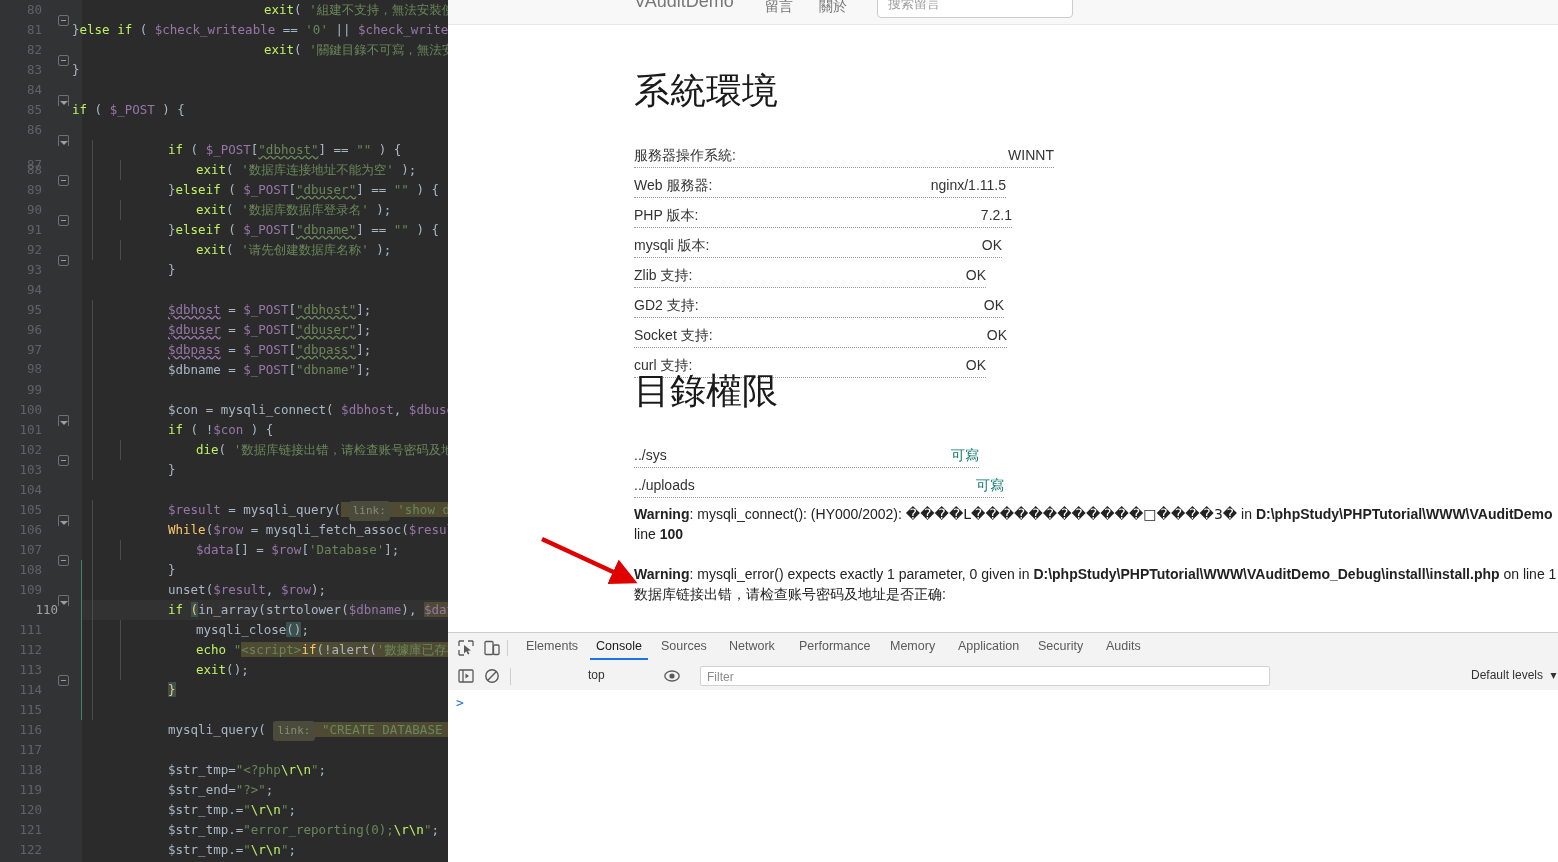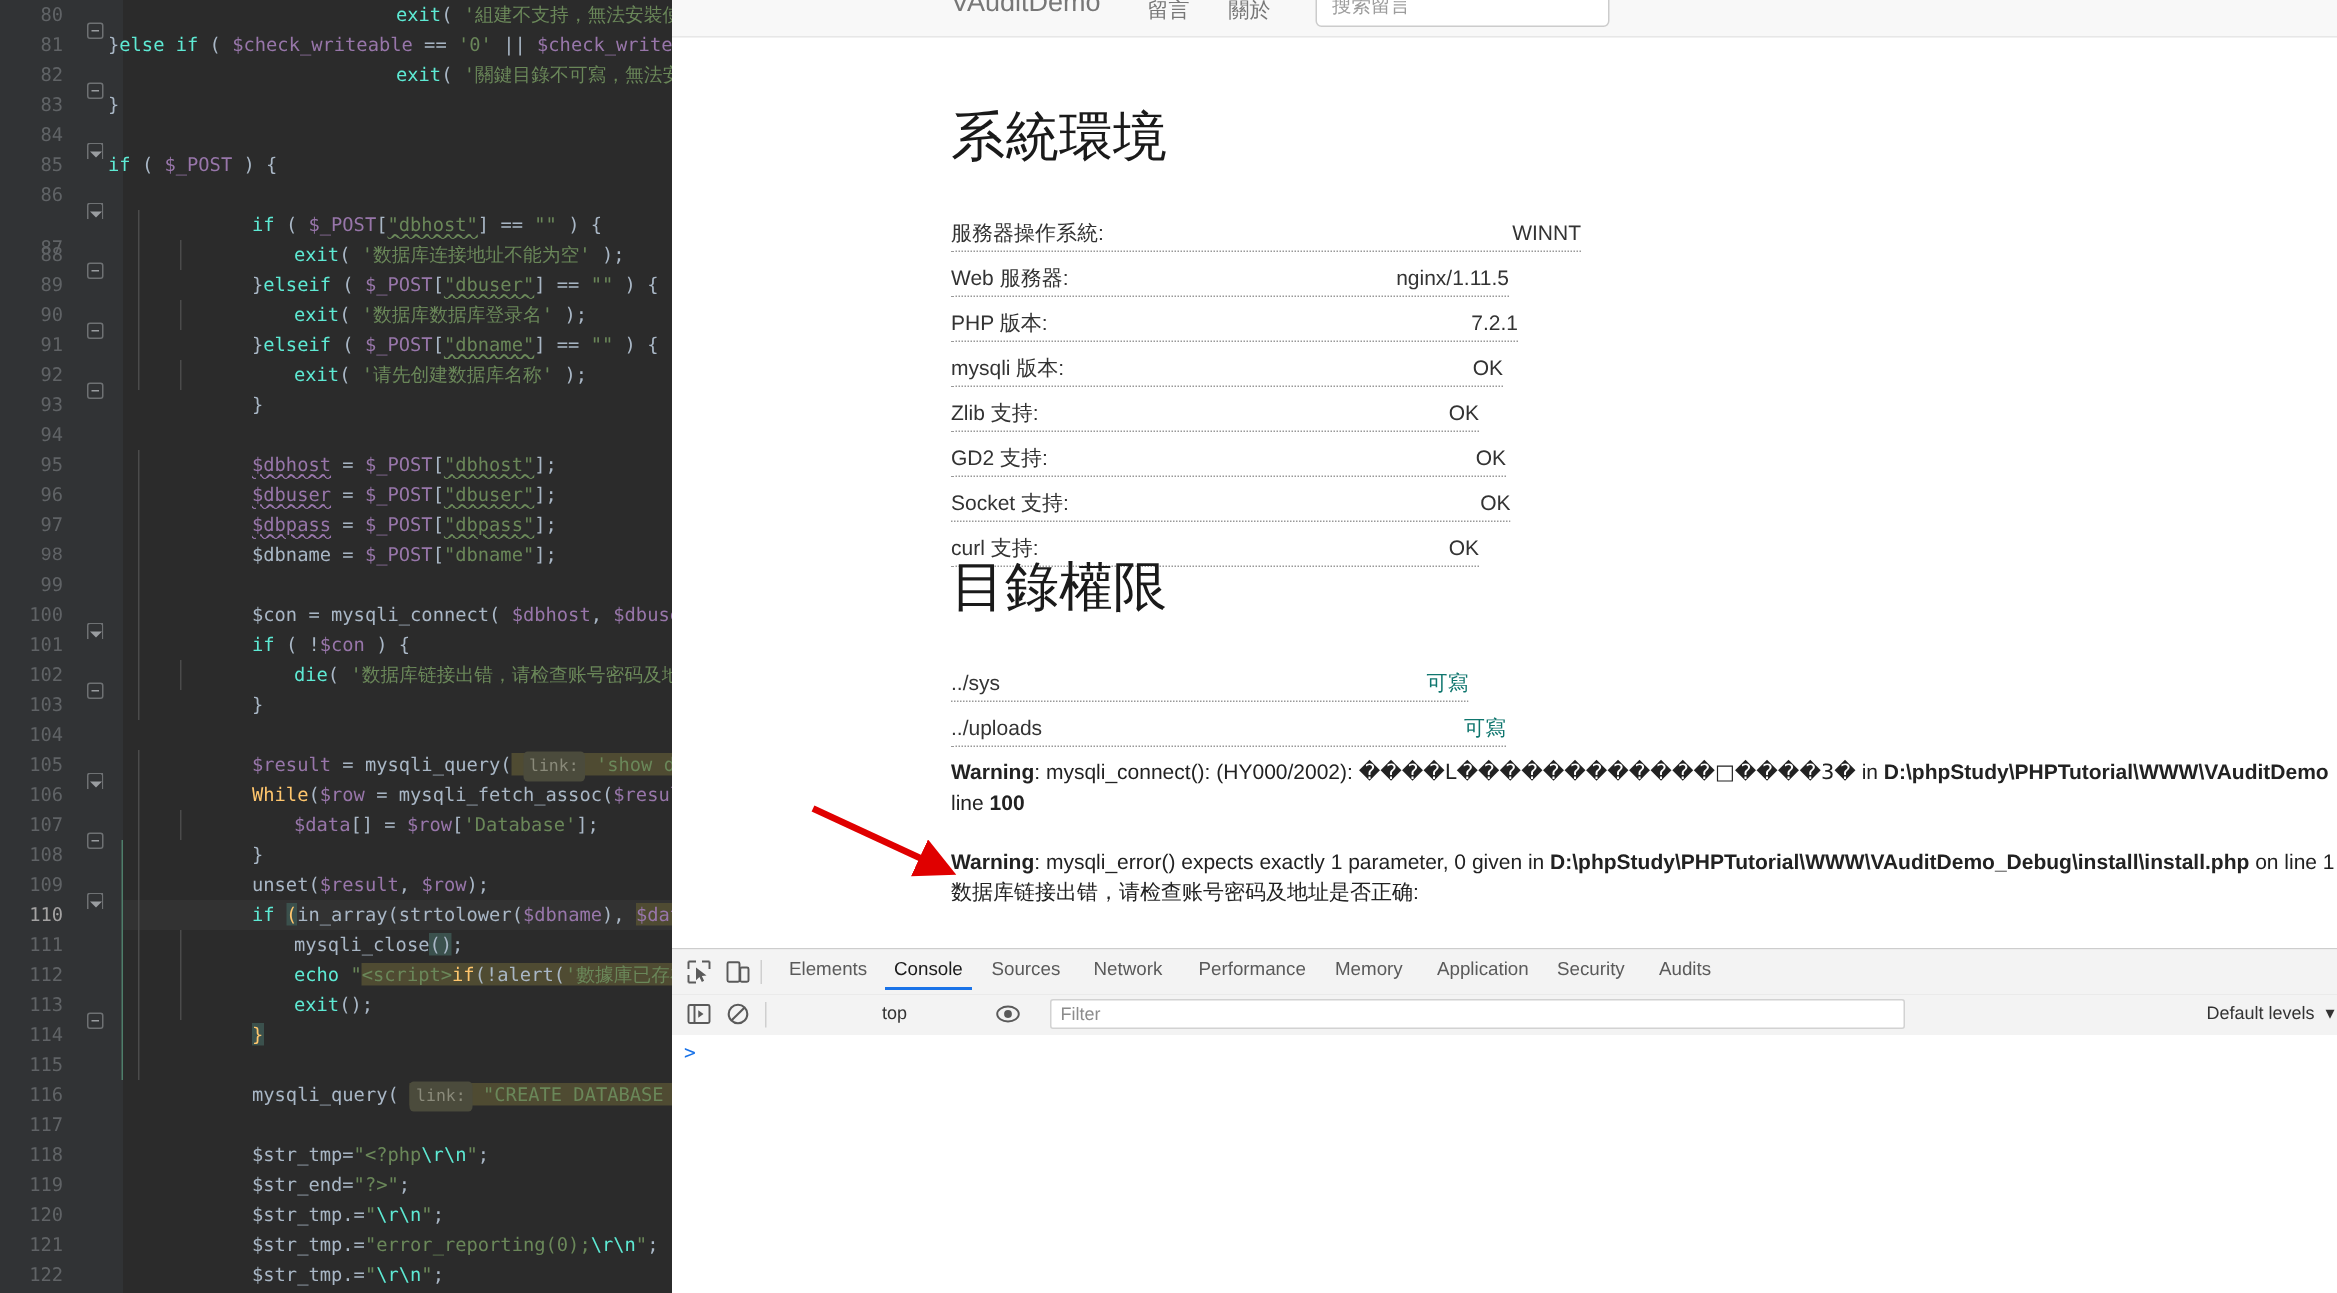--- a/index.html
+++ b/index.html
@@ -50,21 +50,21 @@
     border-radius:2px 2px 0 0;
   }
   .foldcaret:after{
     content:"";position:absolute;left:1px;top:5px;width:0;height:0;
     border-left:4px solid transparent;border-right:4px solid transparent;border-top:4px solid #9a9da0;
   }
   .curmark{position:absolute;left:81px;width:2px;height:160px;background:#4e7e6a;}
 
   
   .t-def{color:#a9b7c6;}
-  .t-kw{color:#5eead4;}
+  .t-kw{color:#bef264;}
   .t-var{color:#9876aa;}
   .t-str{color:#6a8759;}
   .t-fn{color:#ffc66d;}
   .t-paren{color:#a9b7c6;}
   .t-hlmatch{background:#3b514d;color:#a9b7c6;}
   .t-hlmatch2{background:#3b514d;color:#ffc66d;}
   .t-ident{color:#a9b7c6;}
   .wavy{text-decoration:underline;text-decoration-style:wavy;text-decoration-color:#6a8759;}
   .wavy2{text-decoration:underline;text-decoration-style:wavy;text-decoration-color:#9876aa;}
   .hint{
@@ -222,21 +222,21 @@
         <div class="ln" style="top: 400px;">100</div>
         <div class="ln" style="top: 420px;">101</div>
         <div class="ln" style="top: 440px;">102</div>
         <div class="ln" style="top: 460px;">103</div>
         <div class="ln" style="top: 480px;">104</div>
         <div class="ln" style="top: 500px;">105</div>
         <div class="ln" style="top: 520px;">106</div>
         <div class="ln" style="top: 540px;">107</div>
         <div class="ln" style="top: 560px;">108</div>
         <div class="ln" style="top: 580px;">109</div>
-        <div class="ln cur" style="top: 600px;">110</div>
+        <div class="ln cur" style="top: 600px; padding-left: 16px;">110</div>
         <div class="ln" style="top: 620px;">111</div>
         <div class="ln" style="top: 640px;">112</div>
         <div class="ln" style="top: 660px;">113</div>
         <div class="ln" style="top: 680px;">114</div>
         <div class="ln" style="top: 700px;">115</div>
         <div class="ln" style="top: 720px;">116</div>
         <div class="ln" style="top: 740px;">117</div>
         <div class="ln" style="top: 760px;">118</div>
         <div class="ln" style="top: 780px;">119</div>
         <div class="ln" style="top: 800px;">120</div>

